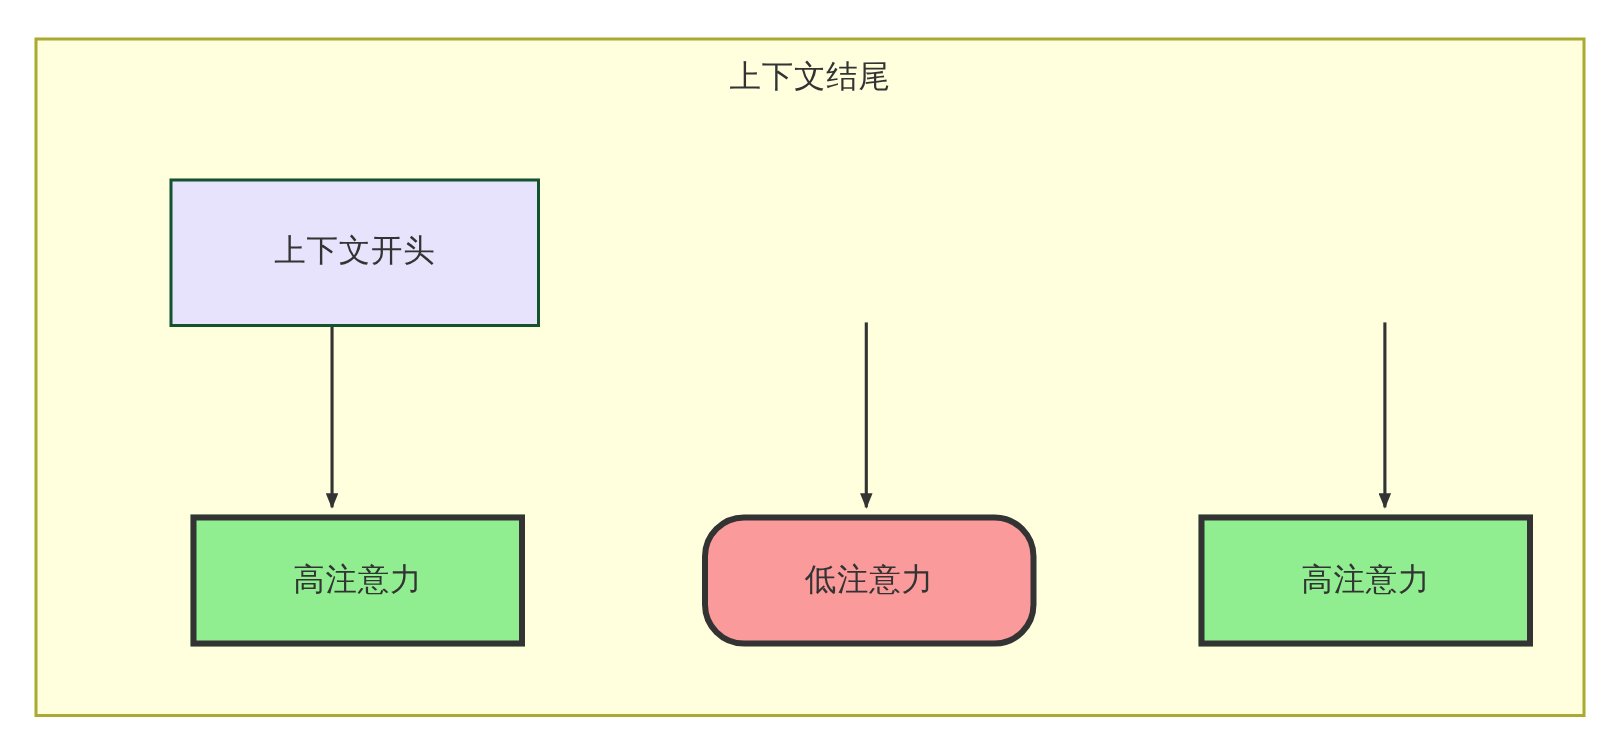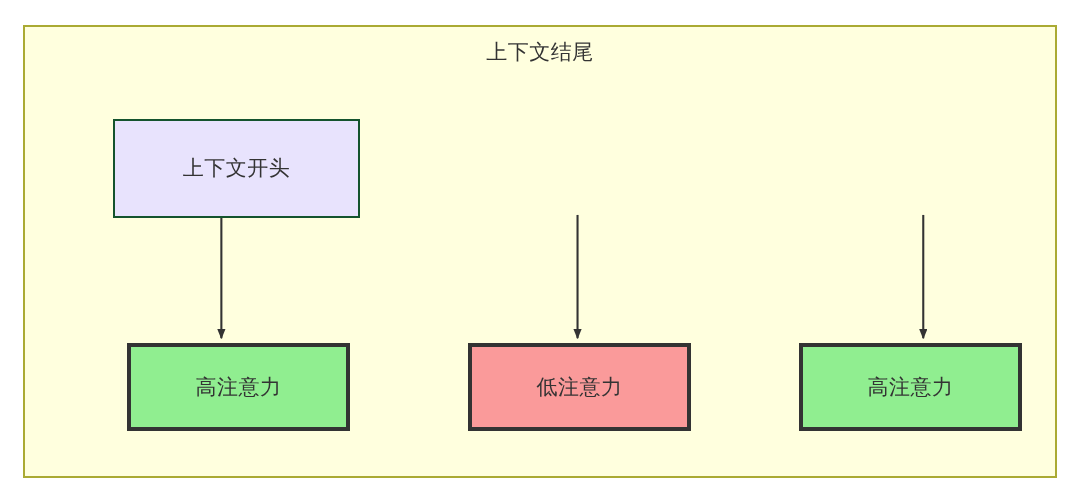--- a/index.html
+++ b/index.html
@@ -71,20 +71,21 @@
     width: 223px;
     height: 88px;
   }
 
   .node.attention.high {
     background: #90ee90;
   }
 
   .node.attention.low {
     background: #fa9a9a;
+    border-radius: 28px;
   }
 
   
   .col1.context { left: 88px;  top: 92px; }
   .col2.context { left: 429px; top: 92px; }
   .col3.context { left: 760px; top: 92px; }
 
   .col1.attention { left: 102px; top: 316px; }
   .col2.attention { left: 443px; top: 316px; }
   .col3.attention { left: 774px; top: 316px; }

